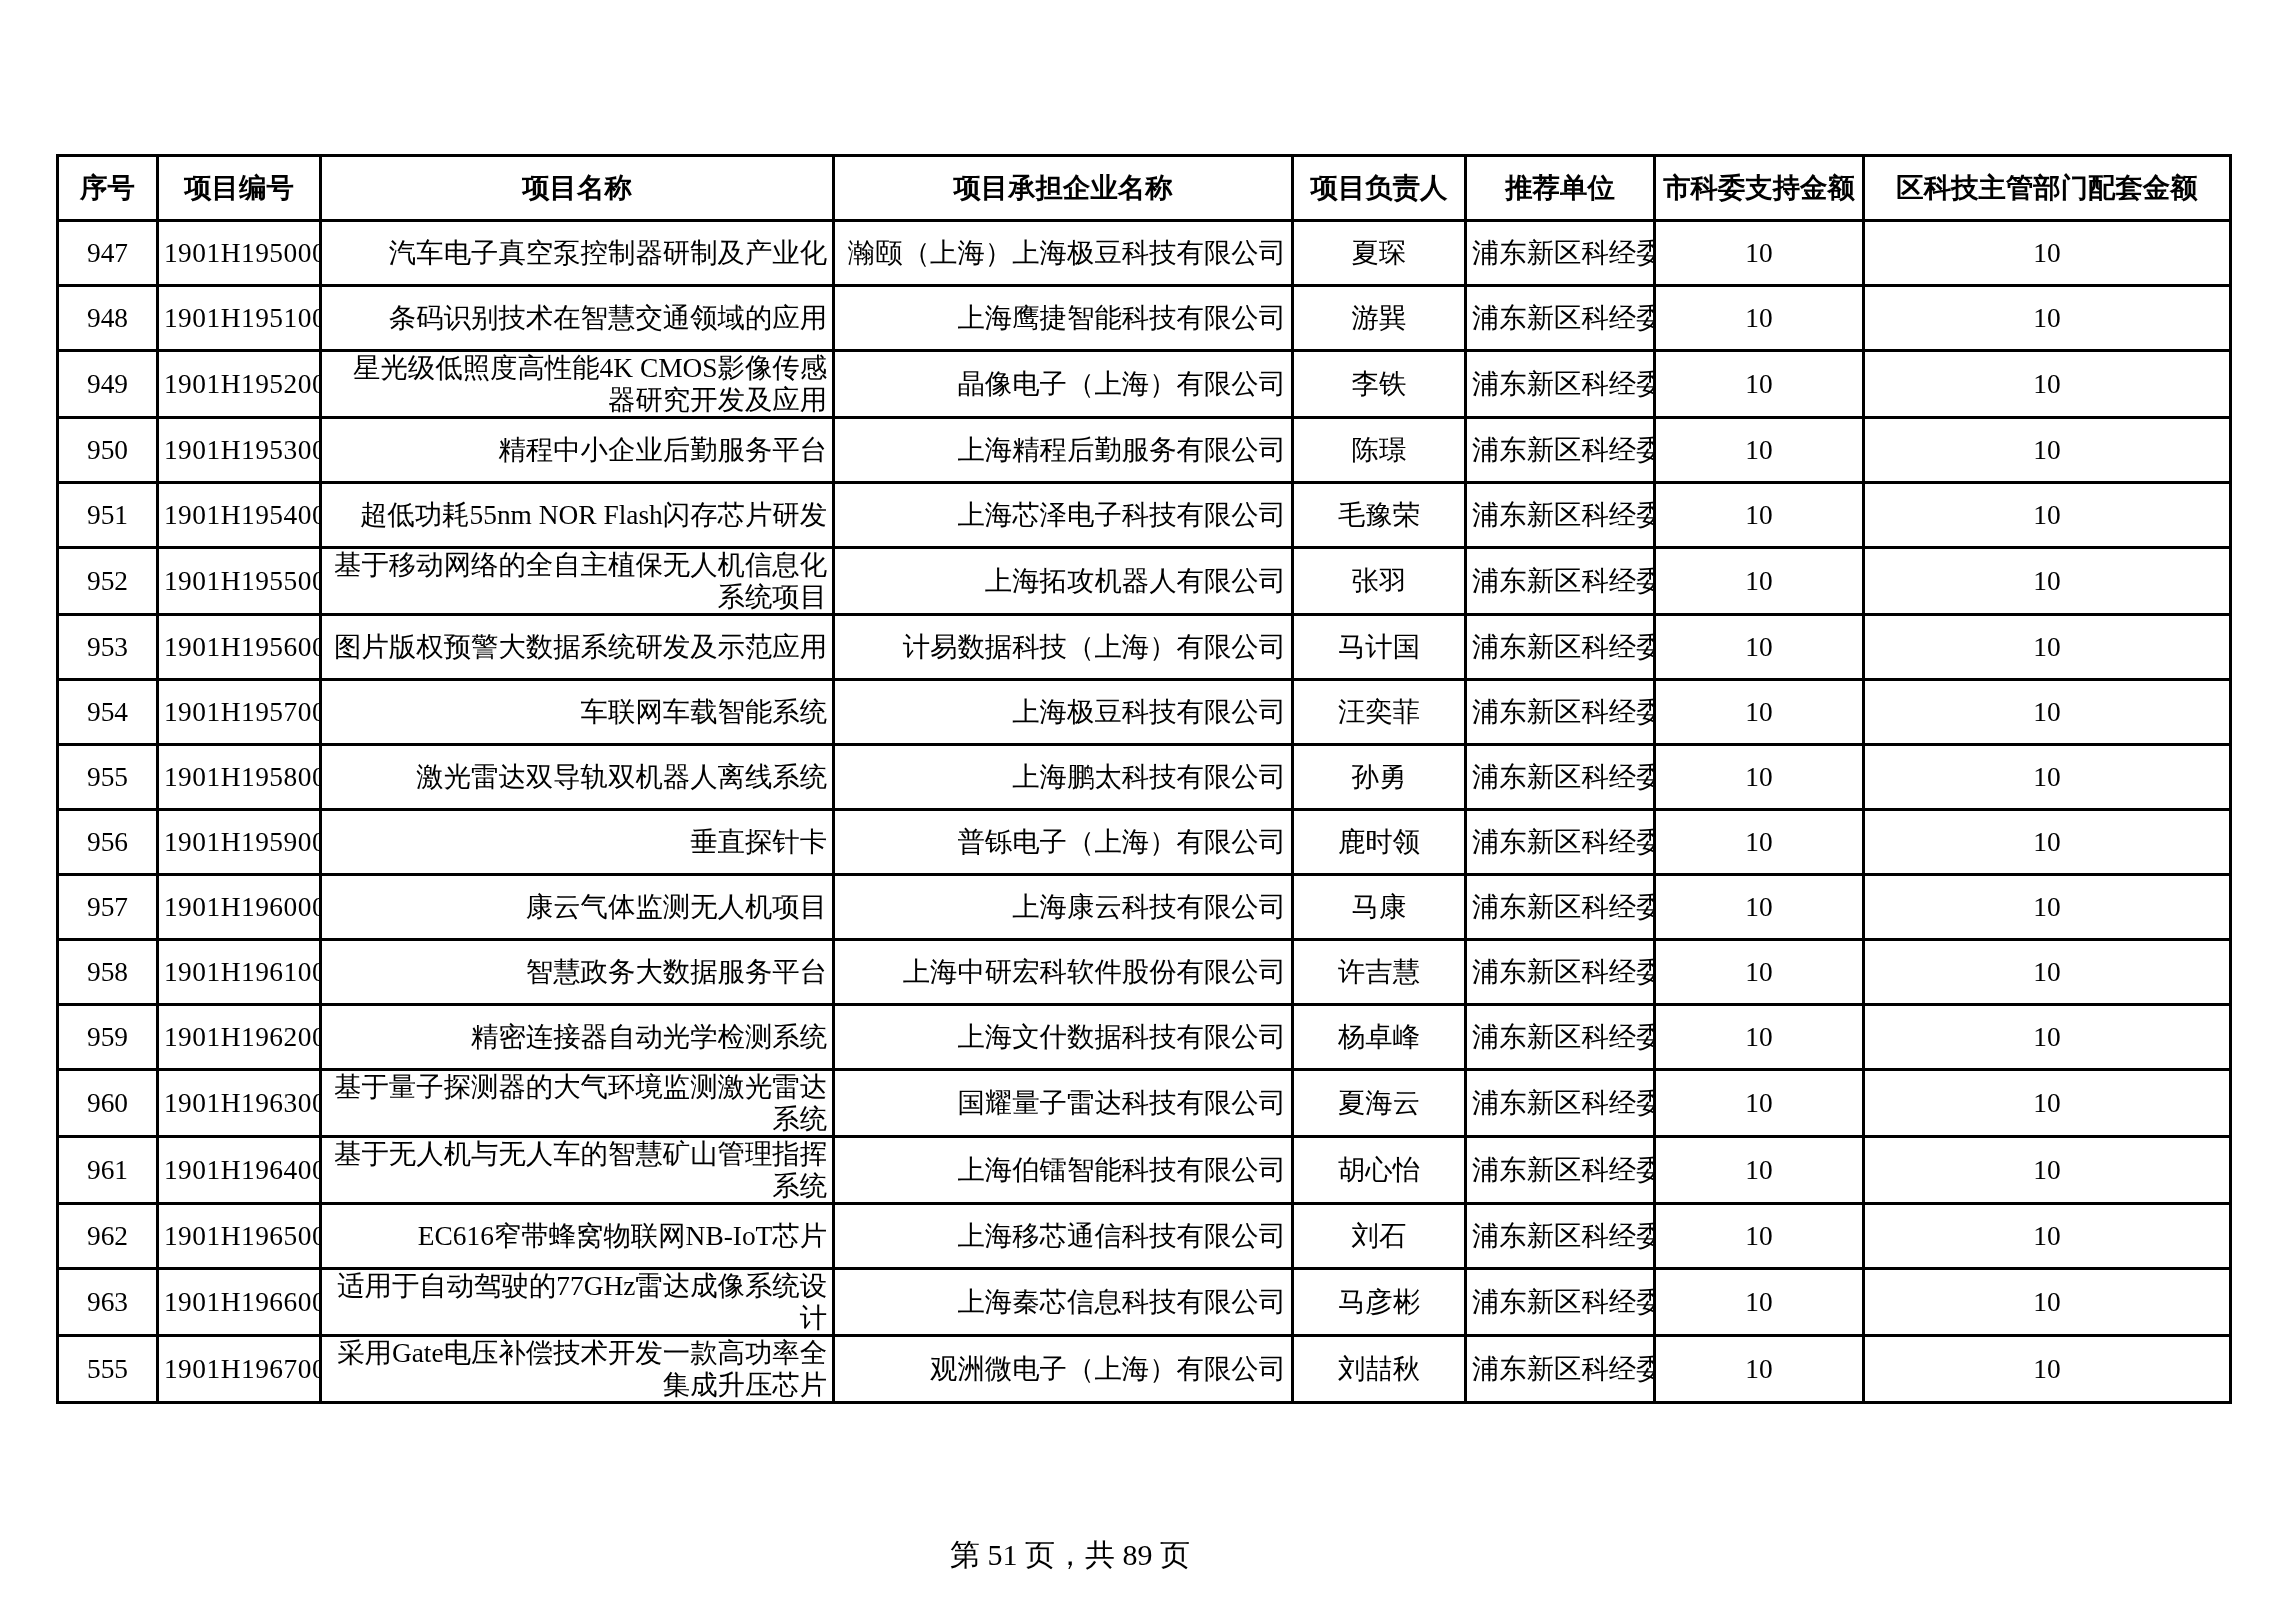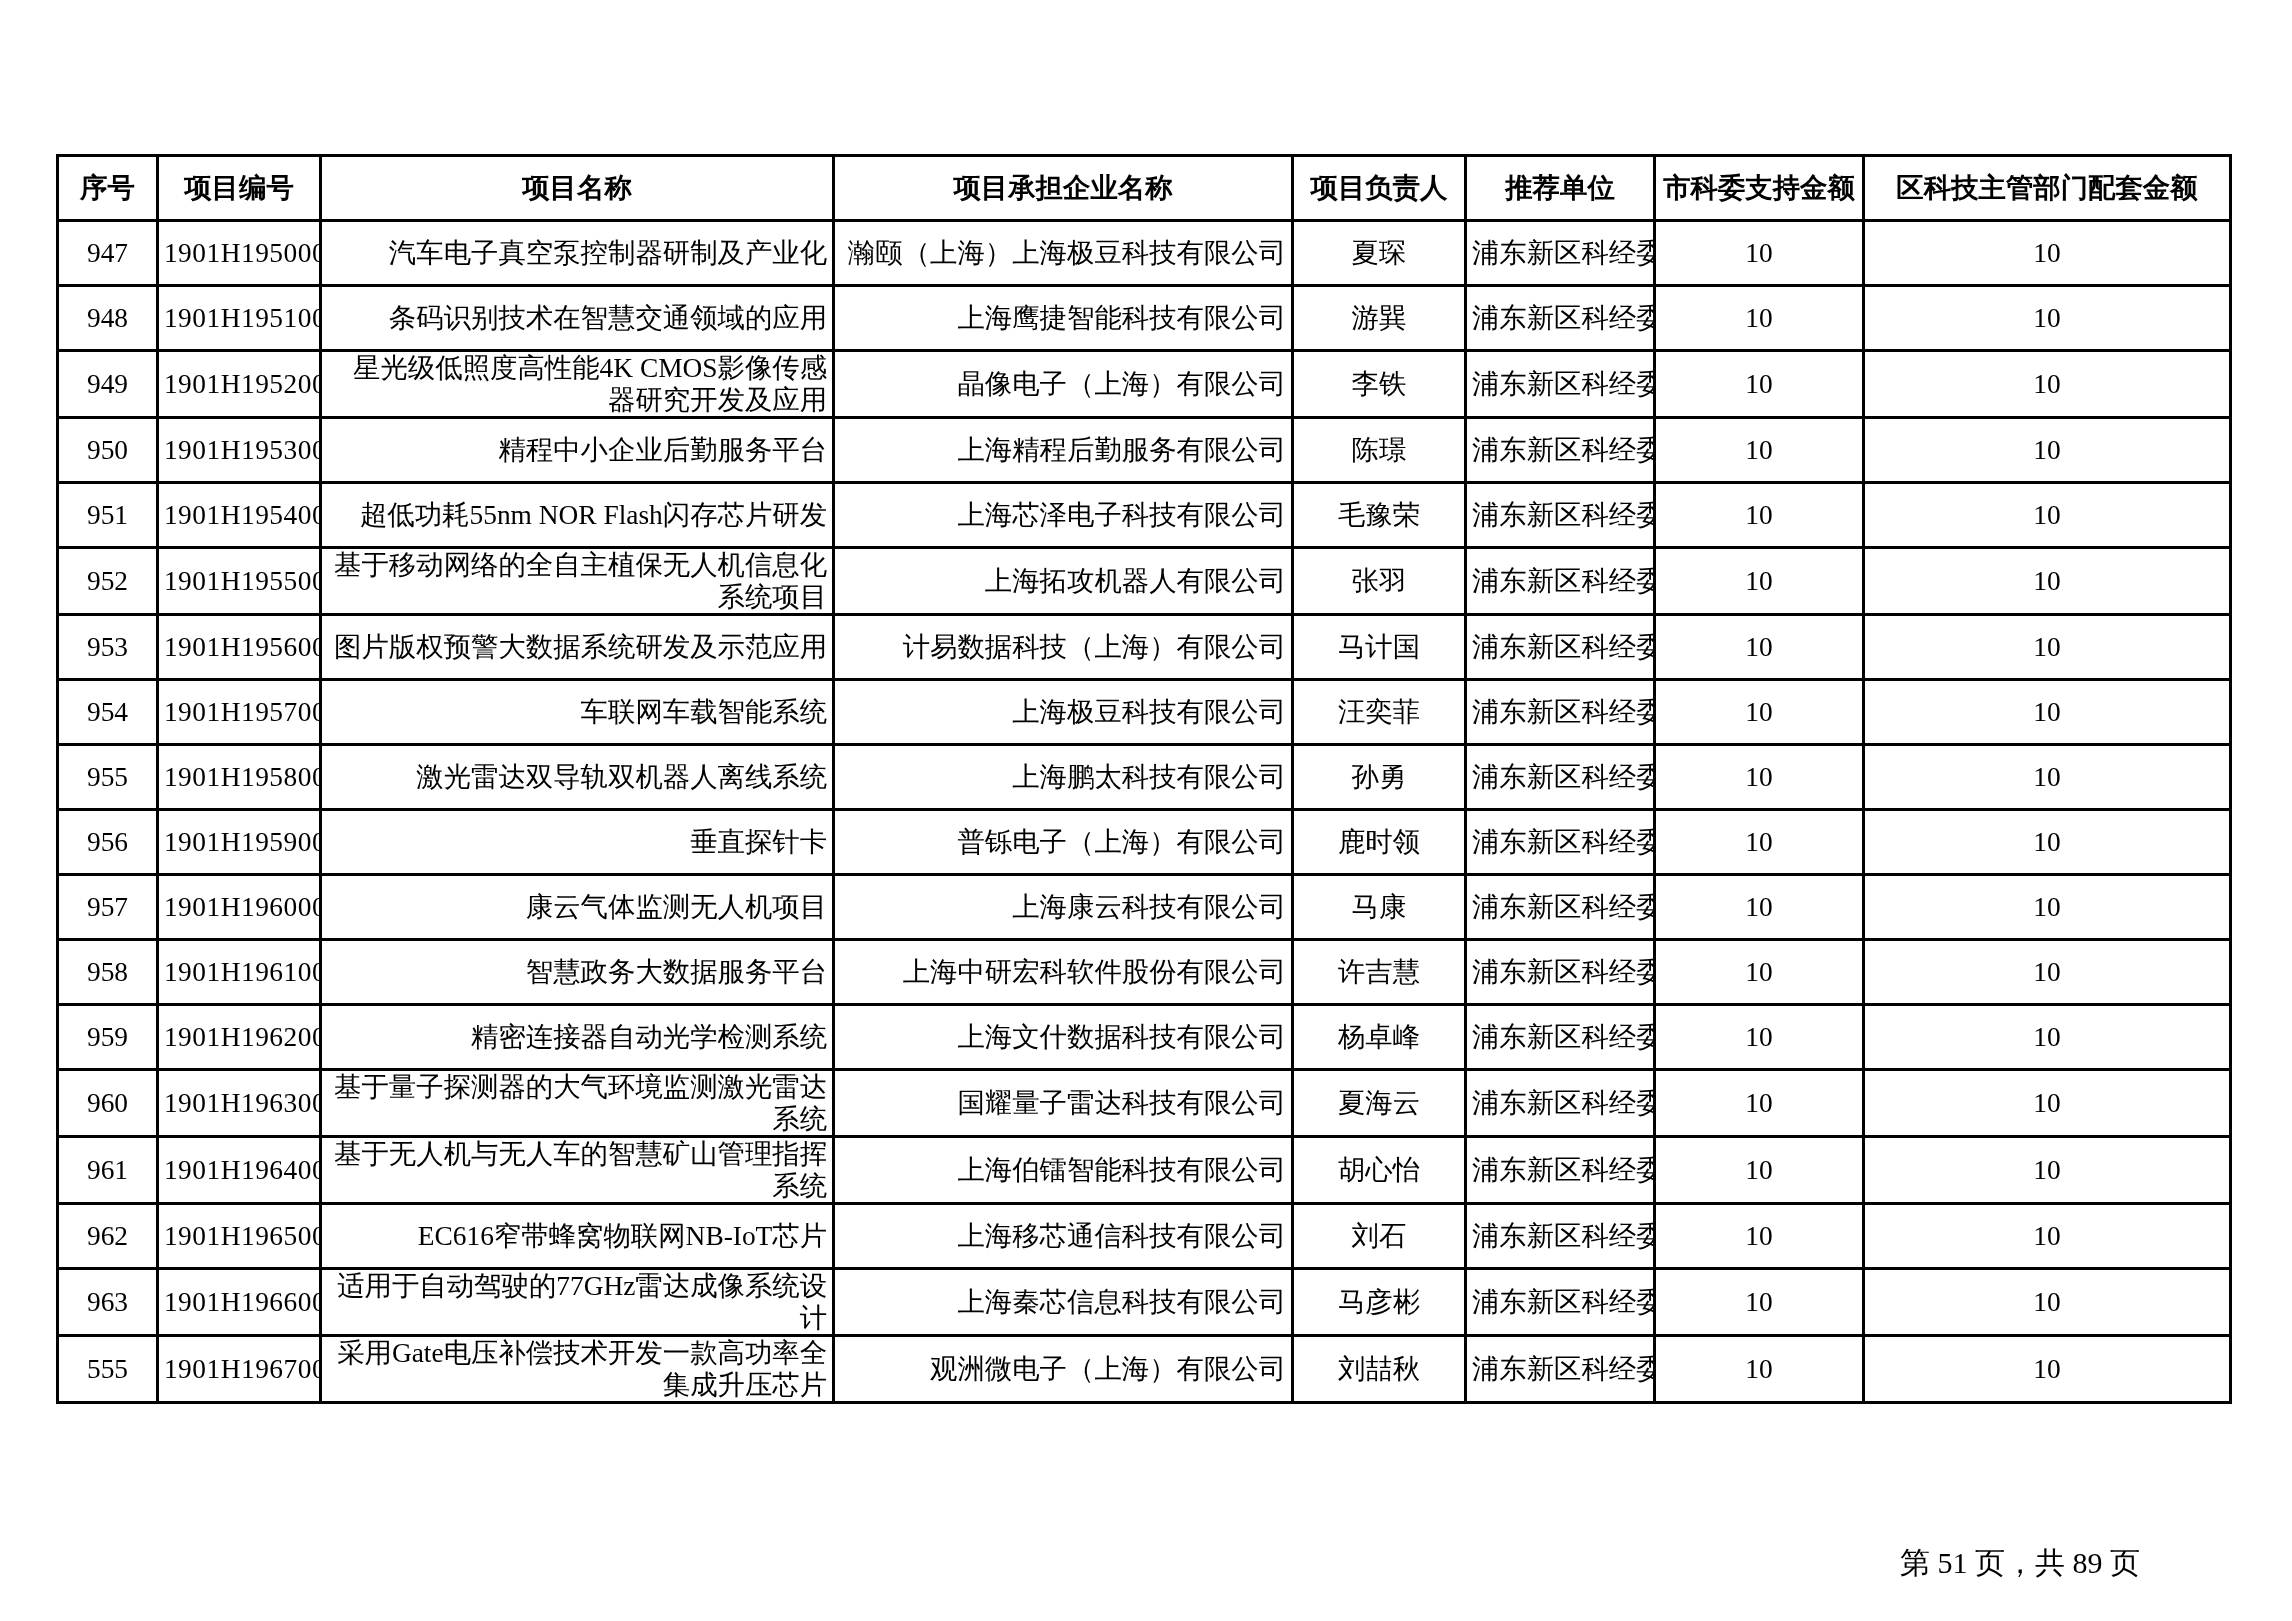--- a/index.html
+++ b/index.html
@@ -46,24 +46,23 @@
   td.c-rec{
     text-align:left;
     white-space:nowrap;
     overflow:hidden;
     padding:0;
   }
   td.c-amt1,td.c-amt2{font-size:26.5px;}
   .footer{
     position:absolute;
     left:0;top:1535px;width:2140px;
-    text-align:right;
+    text-align:center;
     font-size:30px;
     color:#000;
-    margin-top:8px;
   }
 </style>
 </head>
 <body>
 
 <div class="page">
   <table class="projects">
     <colgroup>
       <col style="width:100px">
       <col style="width:163px">

